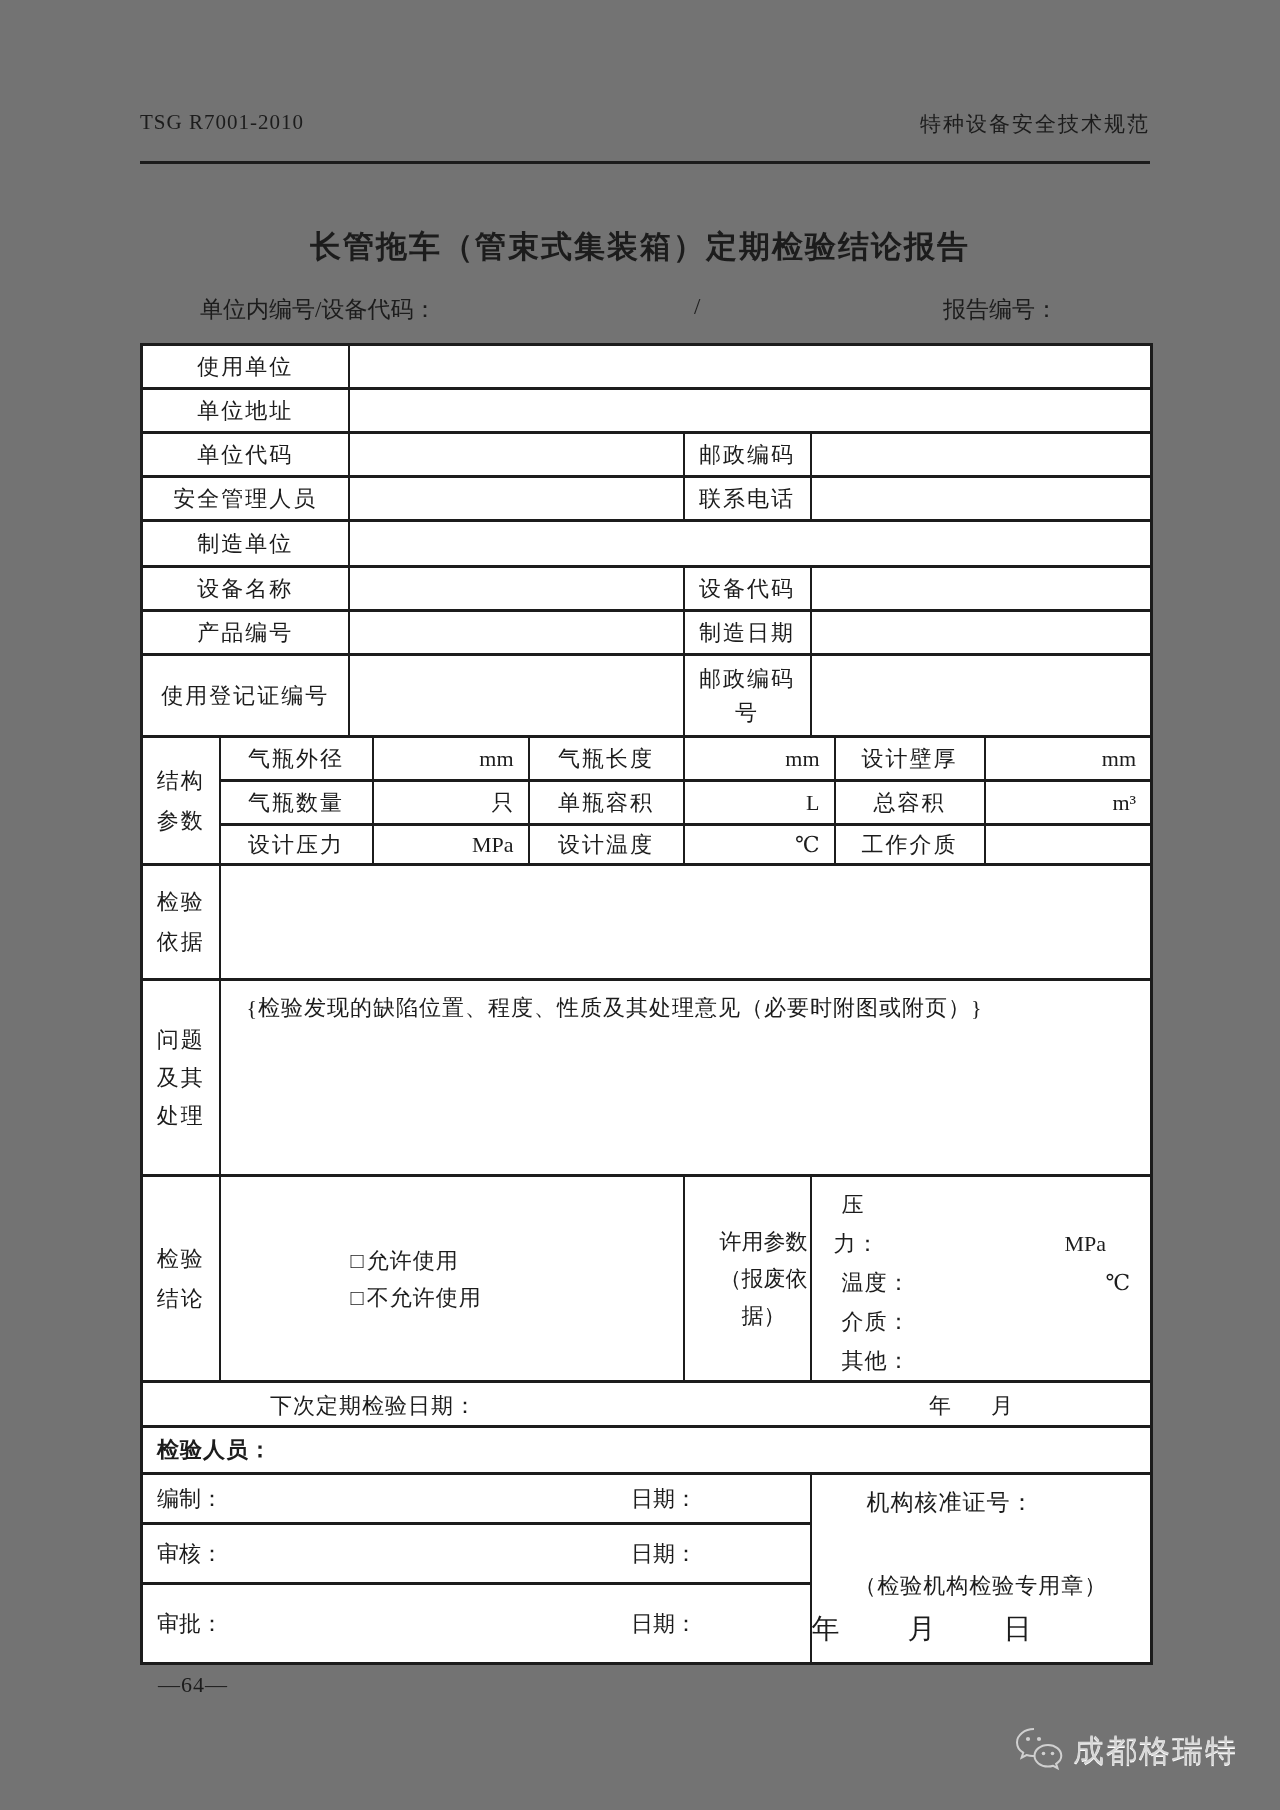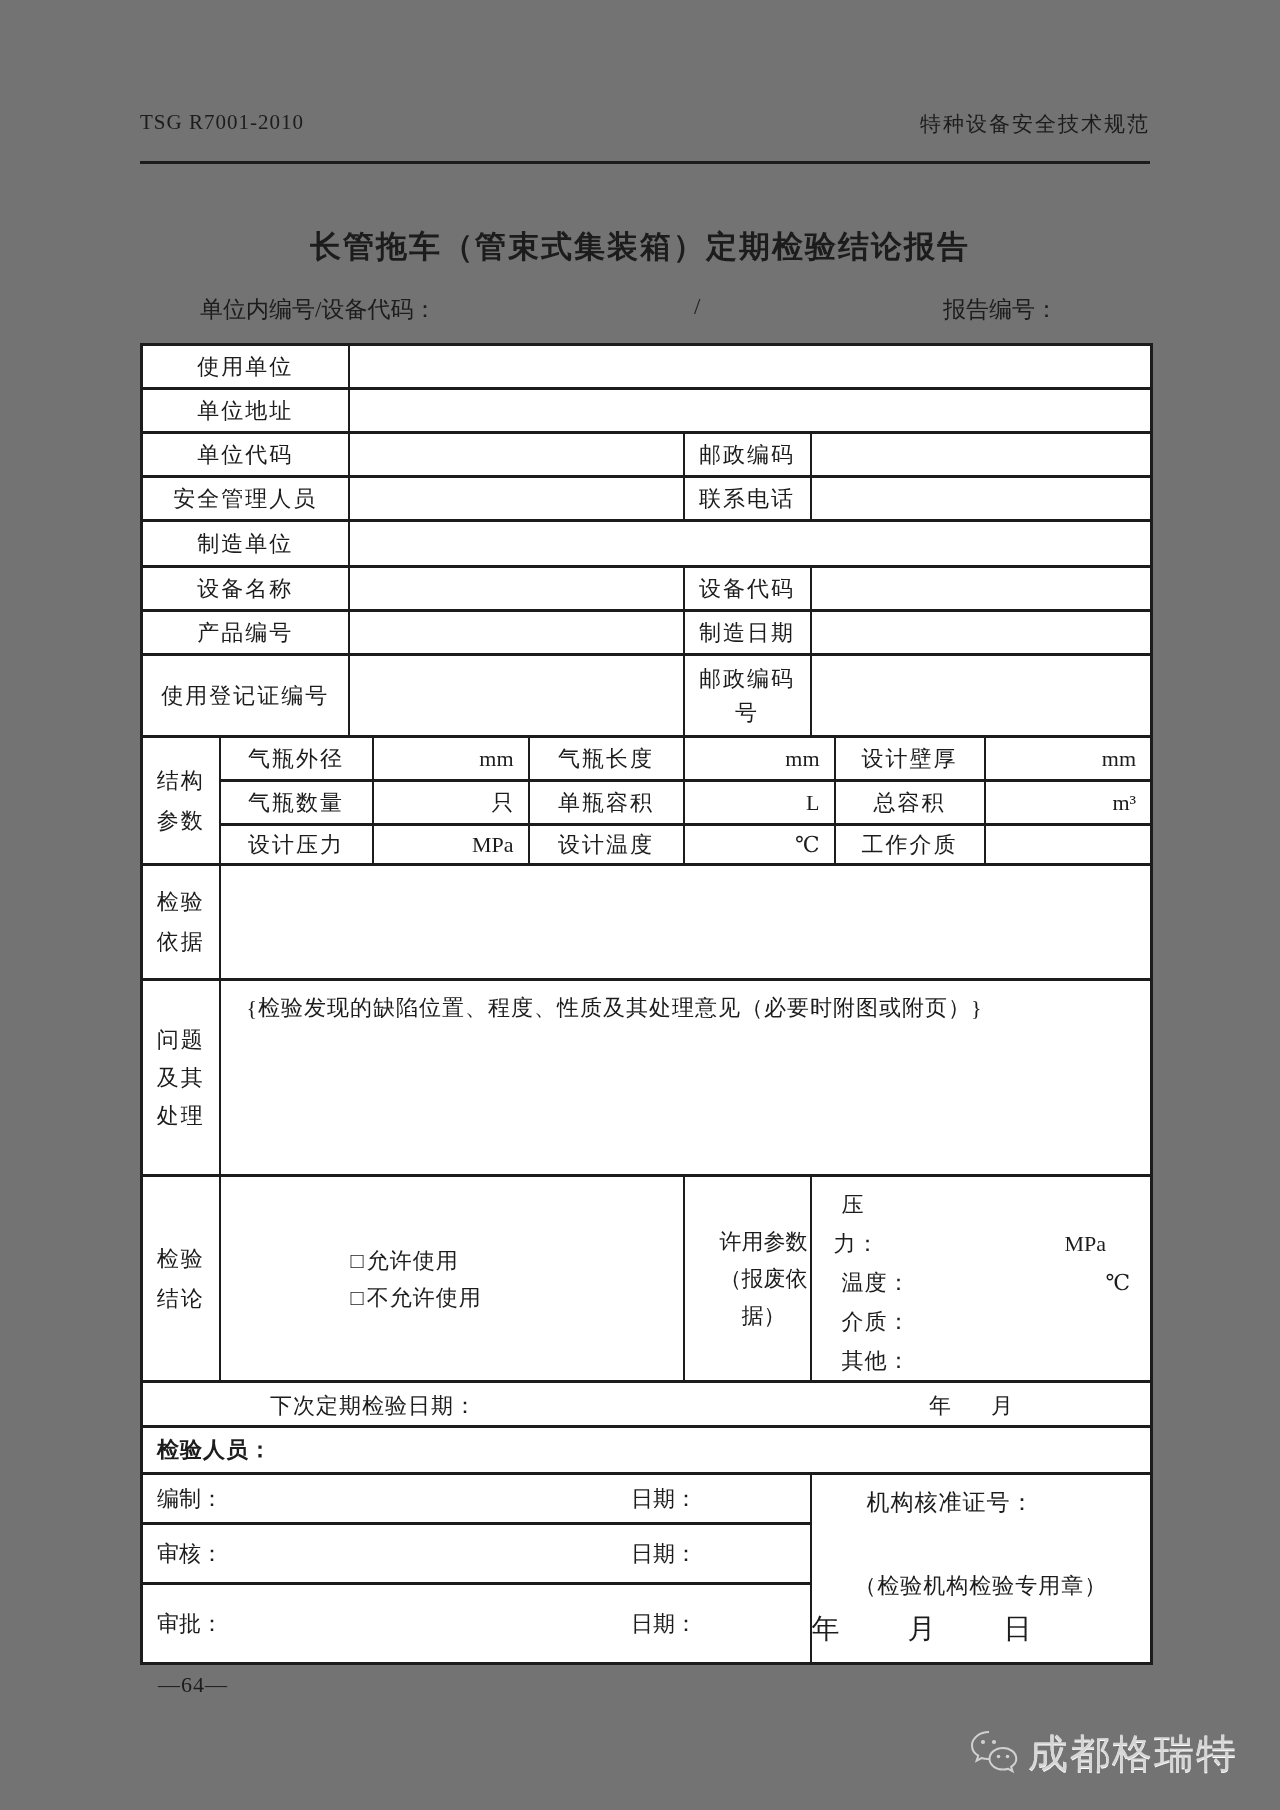--- a/index.html
+++ b/index.html
@@ -55,21 +55,21 @@
   .org-cell{position:relative;vertical-align:top !important;}
   .org-approval{position:absolute;left:14px;top:12px;font-size:23px;letter-spacing:1px;margin-left:41px;}
   .org-stamp{position:absolute;left:0;top:96px;width:100%;text-align:center;
     font-size:22px;letter-spacing:1px;}
   .org-date{position:absolute;left:0;bottom:14px;width:100%;text-align:left;
     font-size:28px;letter-spacing:4px;}
   
   .page-number{position:absolute;left:158px;top:1672px;font-size:22px;letter-spacing:1px;}
   .watermark{position:absolute;right:42px;top:1726px;display:flex;align-items:center;}
   .wm-icon{margin-right:8px;}
-  .wm-text{font-size:40px;color:#d6d6d6;letter-spacing:2px;
+  .wm-text{font-size:31px;color:#d6d6d6;letter-spacing:2px;
     font-family:"Liberation Sans","DejaVu Sans",sans-serif;
     text-shadow:0 1px 0 #ffffff;}
 </style>
 </head>
 <body>
 
 <div class="page">
 
   <div class="doc-code">TSG R7001-2010</div>
   <div class="doc-cat">特种设备安全技术规范</div>

